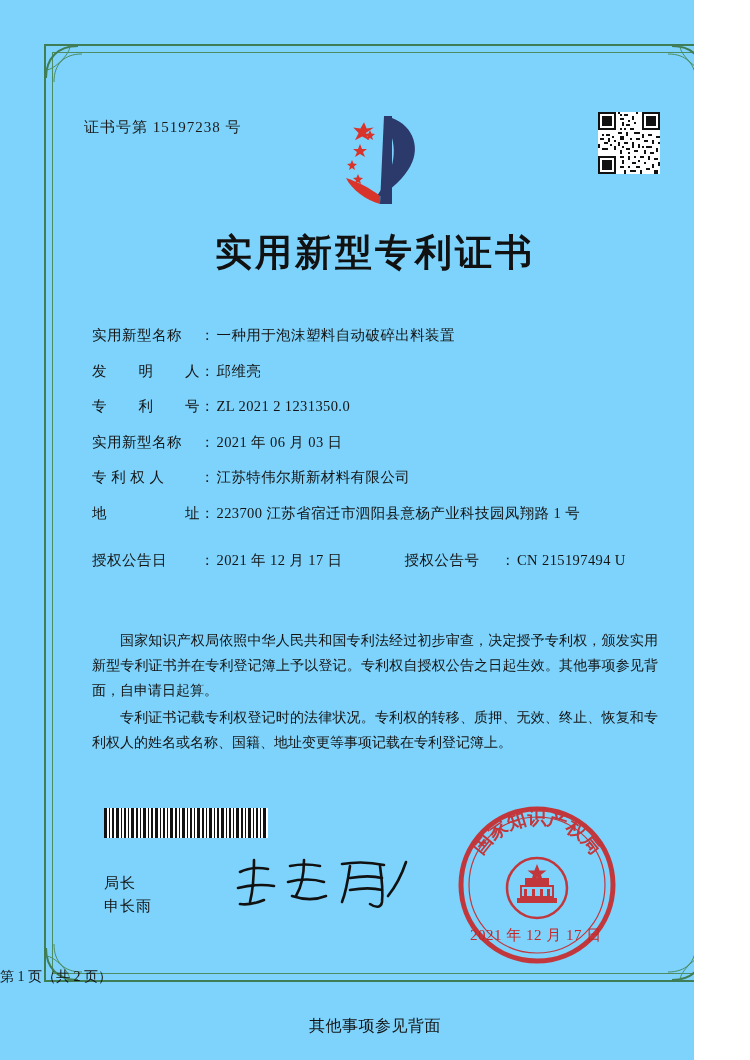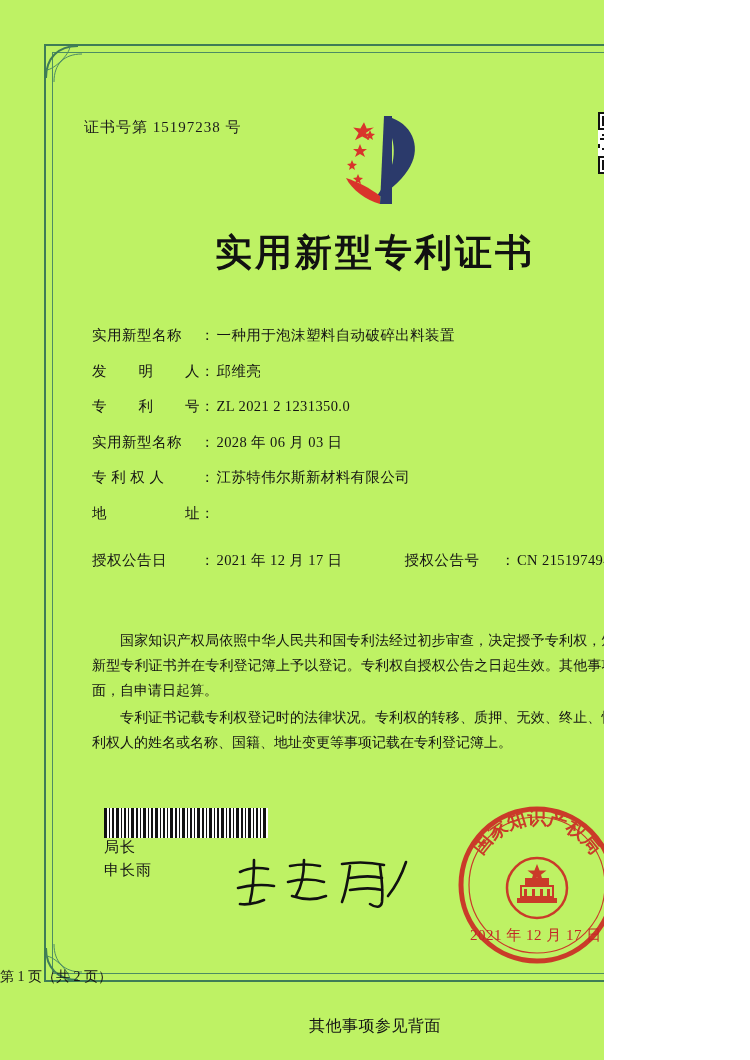--- a/index.html
+++ b/index.html
@@ -6,23 +6,23 @@
     margin: 0;
     padding: 0;
     background: #ffffff;
   }
   body {
     font-family: "Liberation Serif", "DejaVu Serif", serif;
     color: #1a1a1a;
   }
   #page {
     position: relative;
-    width: 604px;
+    width: 694px;
     height: 1060px;
-    background: #bef264;
+    background: #7dd3fc;
     overflow: hidden;
   }
 
   
   .border-outer {
     position: absolute;
     left: 44px;
     top: 44px;
     width: 662px;
     height: 938px;
@@ -144,21 +144,21 @@
     left: 104px;
     top: 808px;
     width: 164px;
     height: 30px;
   }
 
   
   .sig-label {
     position: absolute;
     left: 104px;
-    top: 836px;
+    top: 872px;
     font-size: 15px;
     line-height: 23px;
     letter-spacing: 1px;
     color: #141414;
   }
   .sig-script {
     position: absolute;
     left: 230px;
     top: 852px;
     width: 190px;
@@ -370,35 +370,36 @@
         <span>利</span>
         <span>号</span>
       </span>
       <span class="field-colon">：</span>
       <span class="field-value">ZL 2021 2 1231350.0</span>
     </div>
 
     <div class="field-row">
       <span class="field-label">实用新型名称</span>
       <span class="field-colon">：</span>
-      <span class="field-value">2028 年 06 月 03 日</span>
+      <span class="field-value">2021 年 06 月 03 日</span>
     </div>
 
     <div class="field-row">
       <span class="field-label">专 利 权 人</span>
       <span class="field-colon">：</span>
       <span class="field-value">江苏特伟尔斯新材料有限公司</span>
     </div>
 
     <div class="field-row">
       <span class="field-label spread">
         <span>地</span>
         <span>址</span>
       </span>
       <span class="field-colon">：</span>
+      <span class="field-value">223700 江苏省宿迁市泗阳县意杨产业科技园凤翔路 1 号</span>
     </div>
 
     <div class="field-row row-split">
       <span class="field-label">授权公告日</span>
       <span class="field-colon">：</span>
       <span class="field-value">2021 年 12 月 17 日</span>
       <span class="split-right">
         <span class="field-label">授权公告号</span>
         <span class="field-colon">：</span>
         <span class="field-value">CN 215197494 U</span>

